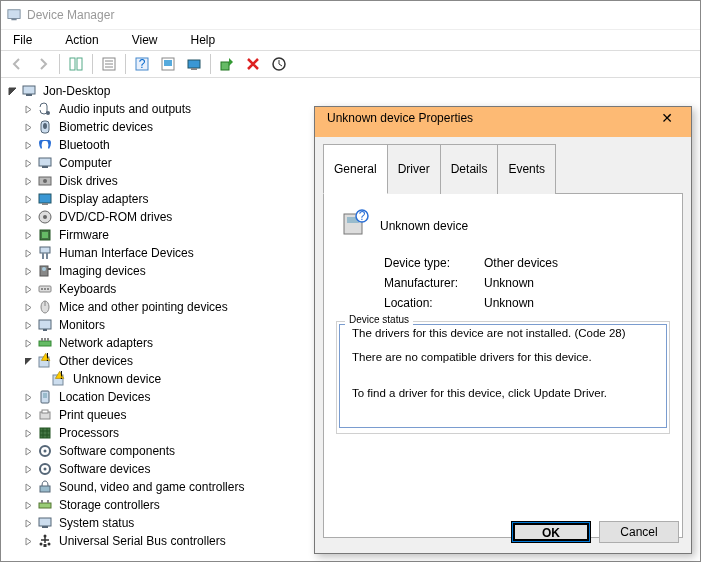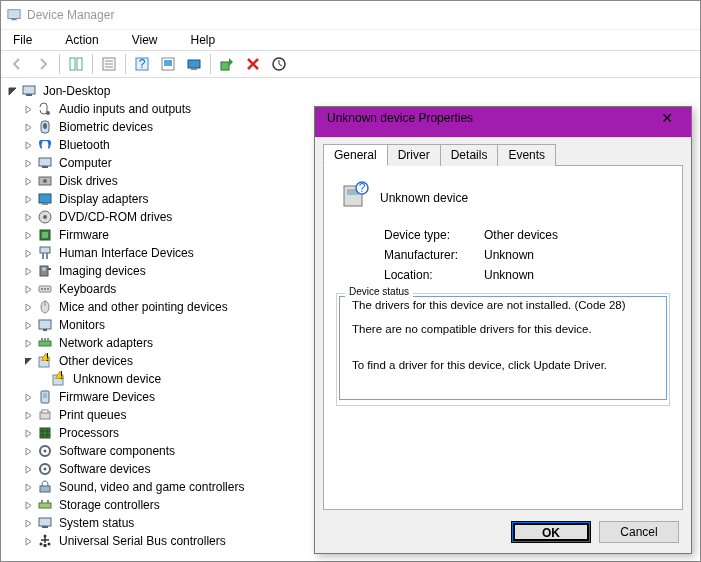--- a/index.html
+++ b/index.html
@@ -15,24 +15,24 @@
 .sep { width:1px; height:20px; background:#ccc; margin:0 2px; }
 .tree { padding: 4px 2px; overflow:auto; height: calc(100% - 77px); }
 .node { display:flex; align-items:center; height:18px; white-space:nowrap; }
 .tw { width:14px; height:14px; display:flex; align-items:center; justify-content:center; }
 .tw svg{ width:9px; height:9px; }
 .tico { width:16px; height:16px; margin:0 4px 0 2px; display:flex; align-items:center; justify-content:center; }
 .tico svg{width:16px;height:16px;}
 .lbl { padding:0 2px; }
 
 .dialog { position:absolute; left:313px; top:105px; width:378px; height:448px; background:#f0f0f0; border:1px solid #777; box-shadow:3px 3px 8px rgba(0,0,0,.25);}
-.dlg-title { height:30px; display:flex; align-items:center; justify-content:space-between; padding:0 8px 8px 12px; background:#a21caf;}
+.dlg-title { height:30px; display:flex; align-items:center; justify-content:space-between; padding:0 8px 8px 12px; background:#fdba74;}
 .dlg-title .x { font-size:14px; font-family:sans-serif; padding:4px 10px; }
 .tabs { display:flex; margin:6px 8px 0 8px; border-bottom:1px solid #ababab; }
-.tab { padding:3px 10px; border:1px solid #ababab; border-bottom:none; background:#f0f0f0; margin-right:-1px; position:relative; top:1px;}
+.tab { padding:17px 10px; border:1px solid #ababab; border-bottom:none; background:#f0f0f0; margin-right:-1px; position:relative; top:1px;}
 .tab.active { background:#fff; z-index:2; border-bottom:1px solid #fff;}
 .tabbody { background:#fff; margin:0 8px 8px 8px; border:1px solid #ababab; border-top:none; padding:10px 12px 12px 12px; height:344px; }
 .devhdr { display:flex; align-items:center; gap:10px; margin:4px 0 10px 2px;}
 .props { margin-left:48px; }
 .prow { display:flex; height:20px; align-items:center;}
 .prow .k{ width:100px;}
 .fieldset { border:1px solid #d0d0d0; padding:2px; position:relative; margin-top:8px;}
 .fieldset .legend{ position:absolute; top:-8px; left:8px; background:#fff; padding:0 4px; font-size:10px;}
 .status { width:100%; height:104px; font-family:"Segoe UI",sans-serif; font-size:11.5px; border:1px solid #7a9ccf; padding:2px 12px; resize:none; overflow-y:scroll; }
 .updatebtn, .okbtn, .cancelbtn { height:22px; background:#e1e1e1; border:1px solid #adadad; min-width:80px; }
@@ -373,21 +373,21 @@
             <svg viewBox="0 0 9 9">
               <path d="M2 1 L7 4.5 L2 8 Z" fill="none" stroke="#888"></path>
             </svg>
           </span>
           <span class="tico">
             <svg viewBox="0 0 16 16">
               <rect x="4" y="2" width="8" height="12" rx="1" fill="#cde" stroke="#567"></rect>
               <rect x="6" y="4" width="4" height="5" fill="#9bc"></rect>
             </svg>
           </span>
-          <span class="lbl">Firmware Devices</span>
+          <span class="lbl">Location Devices</span>
         </div>
         <div class="node" style="padding-left:18px">
           <span class="tw">
             <svg viewBox="0 0 9 9">
               <path d="M2 1 L7 4.5 L2 8 Z" fill="none" stroke="#888"></path>
             </svg>
           </span>
           <span class="tico">
             <svg viewBox="0 0 16 16">
               <rect x="3" y="5" width="10" height="7" fill="#ddd" stroke="#888"></rect>

